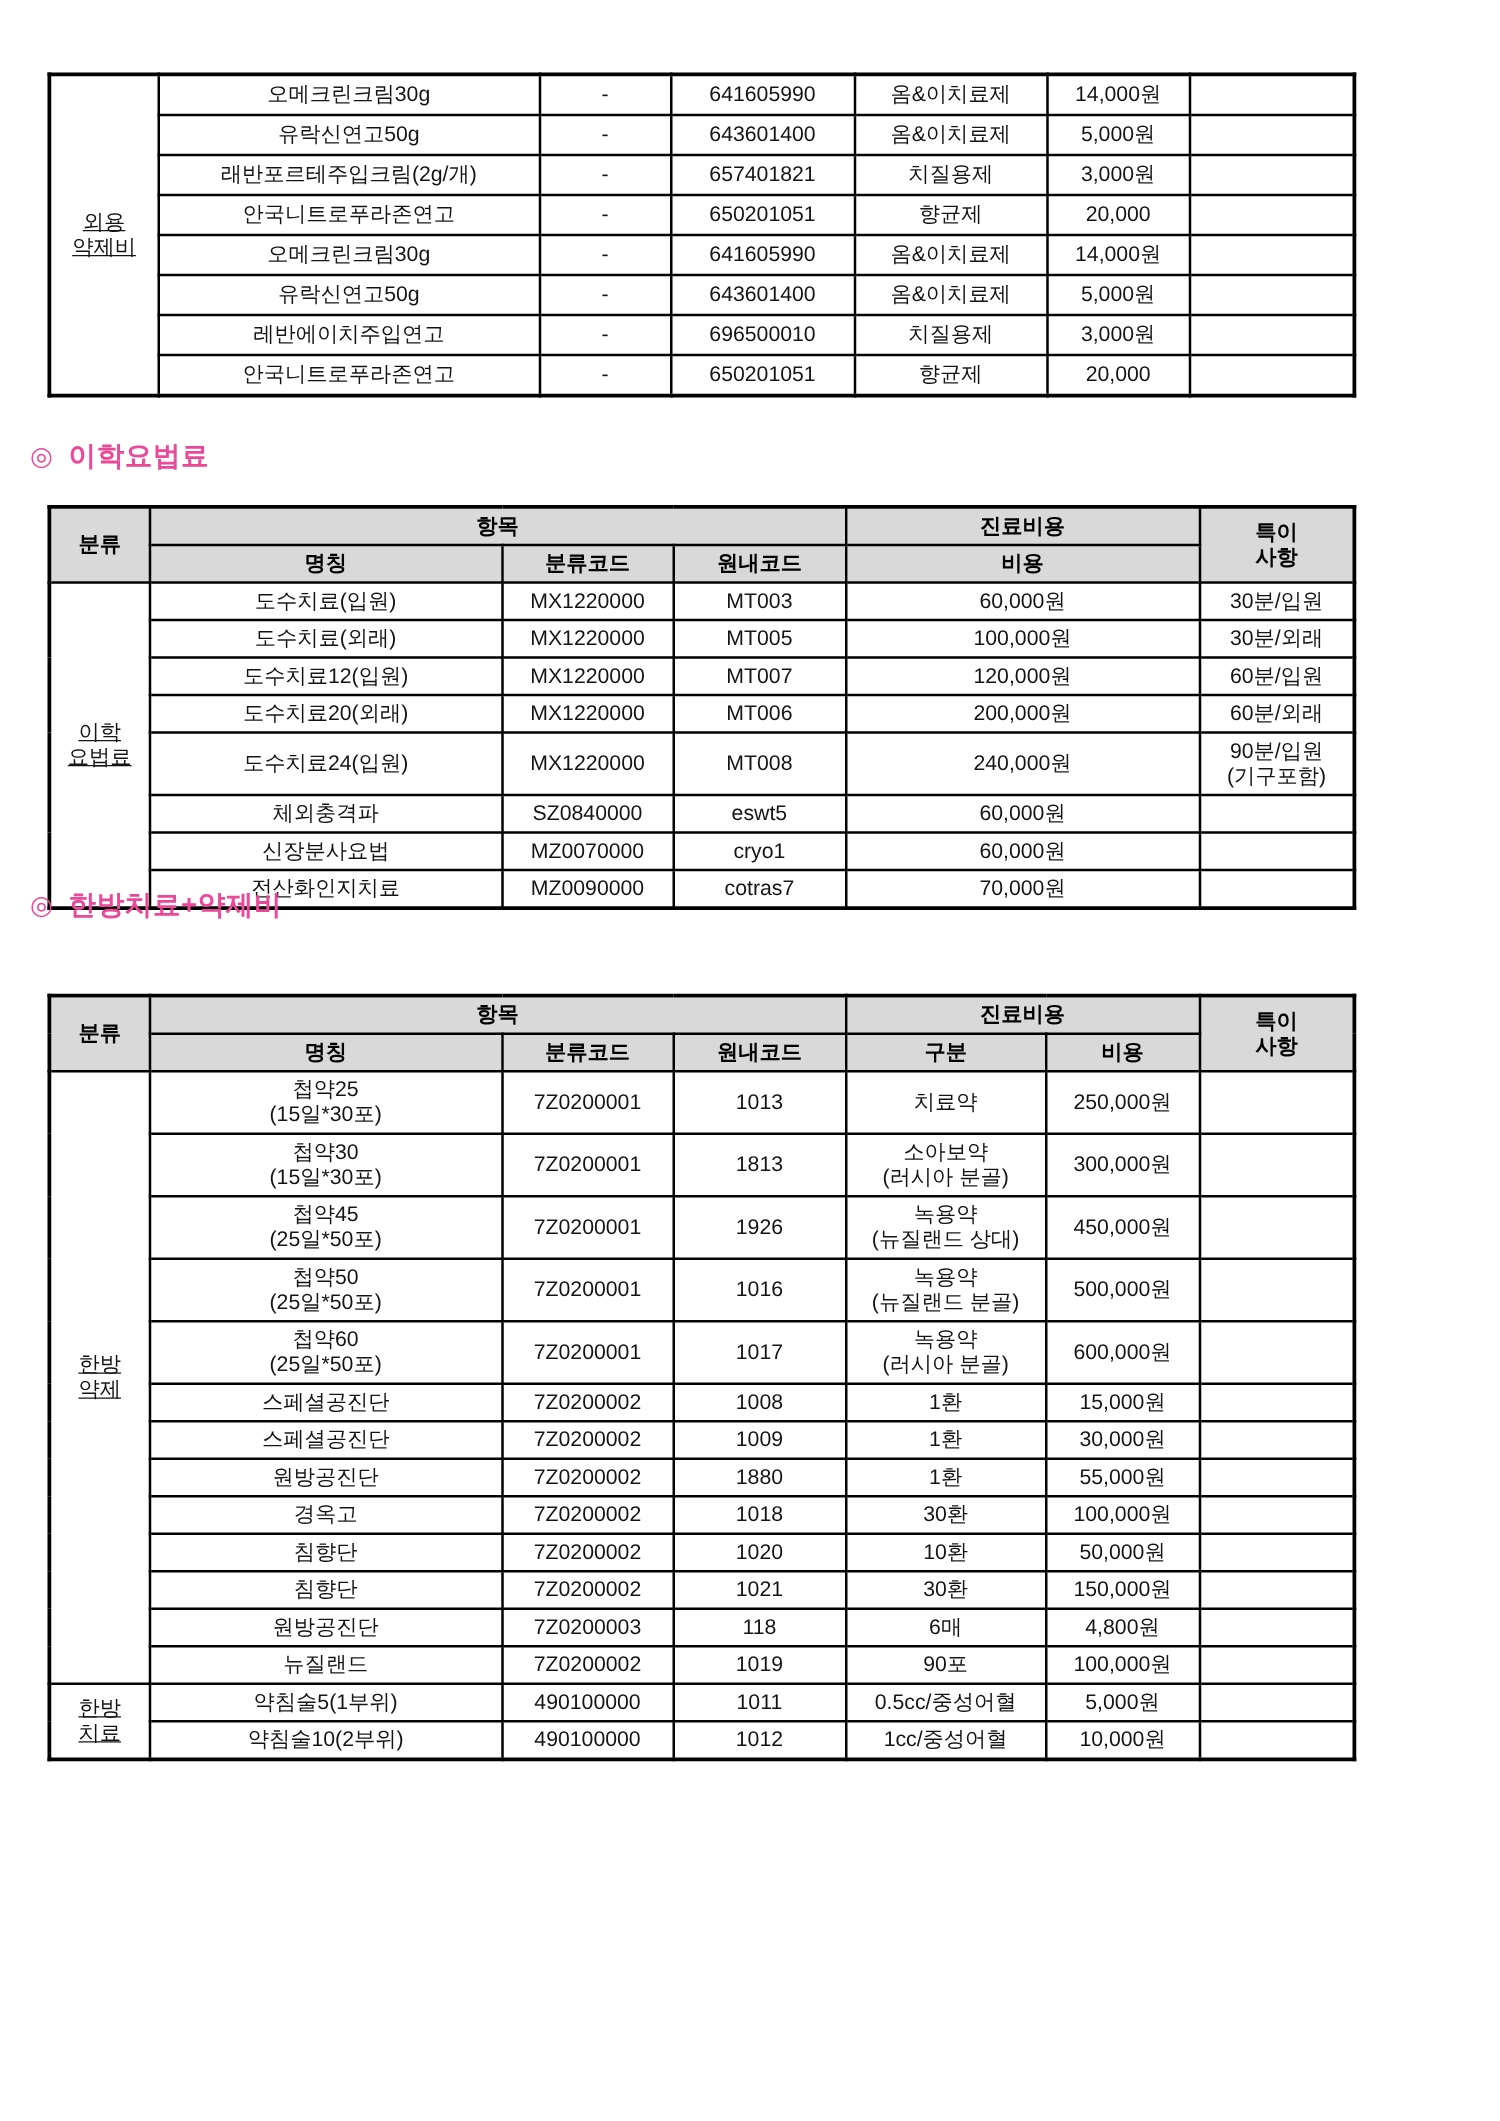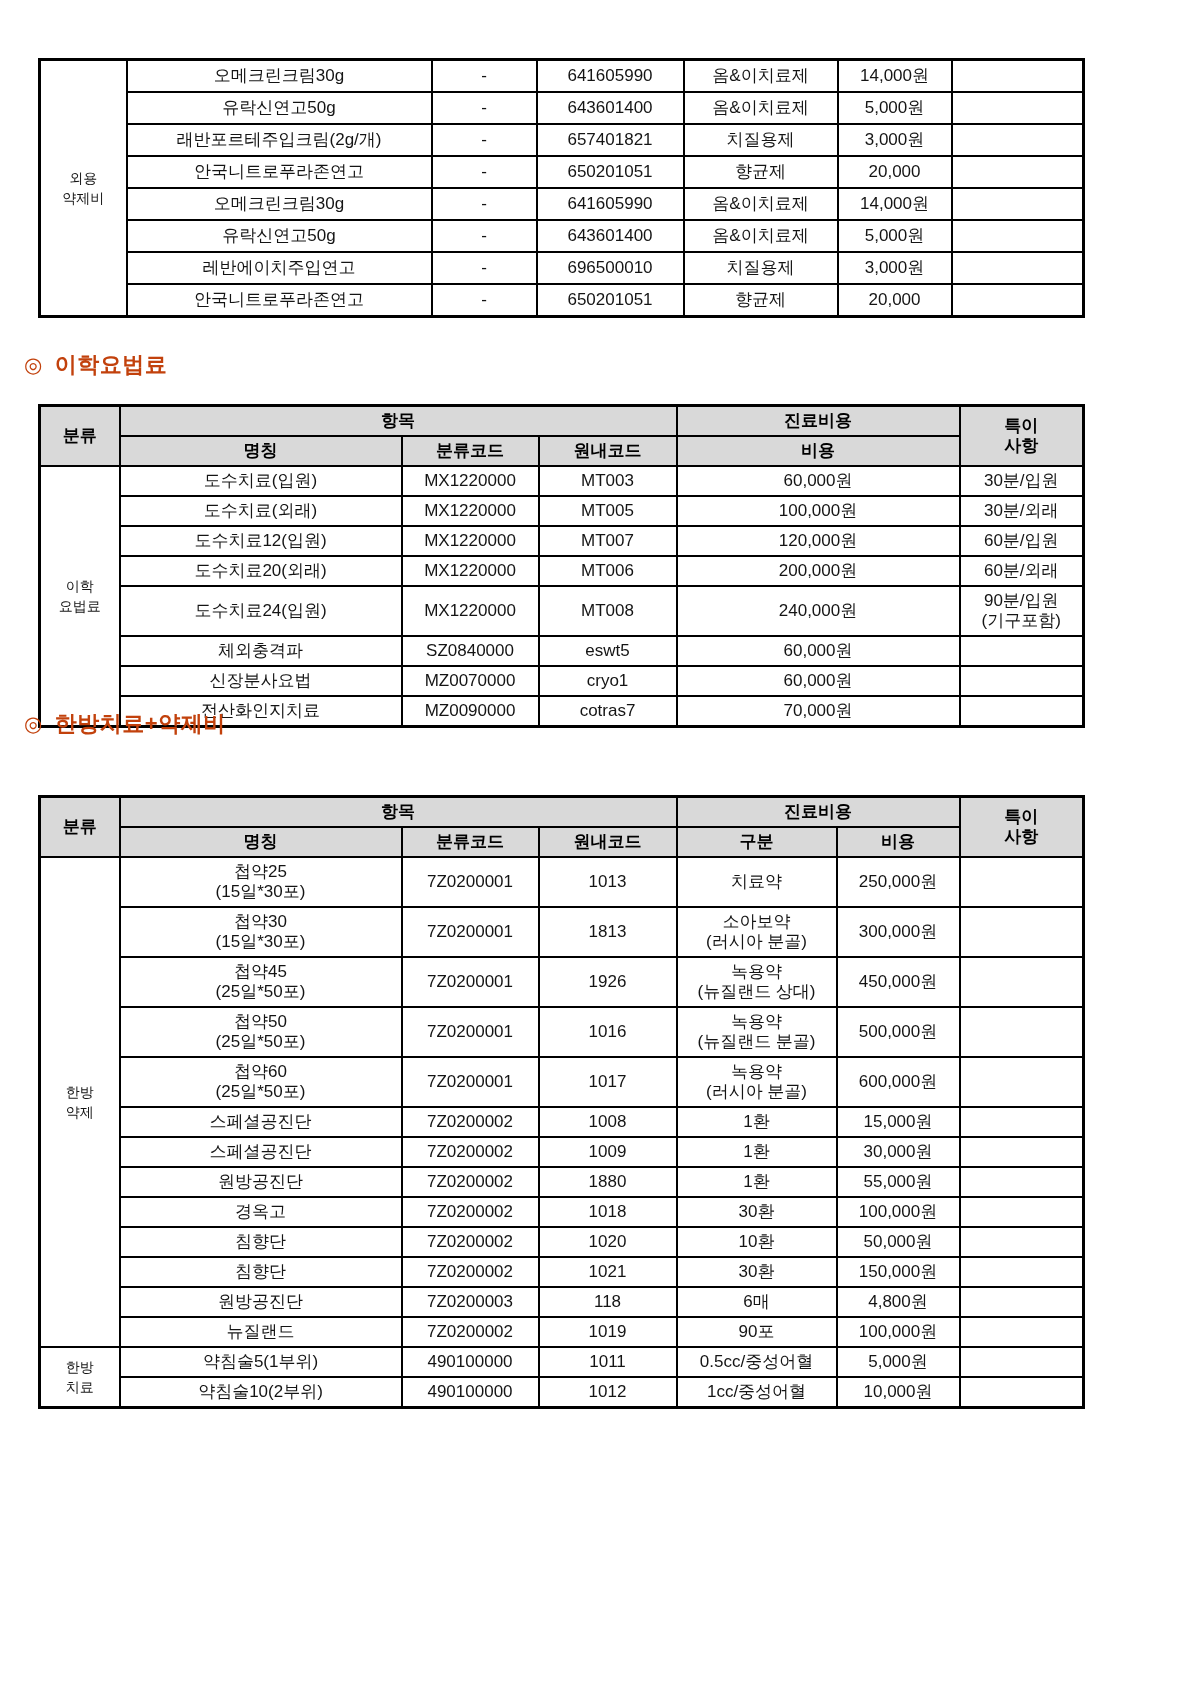--- a/index.html
+++ b/index.html
@@ -27,31 +27,31 @@
     white-space: pre-line;
     overflow: hidden;
     color: #141414;
   }
   thead th {
     background: #d9d9d9;
     font-weight: bold;
     color: #000;
     padding: 4px 2px;
   }
-  .cat-cell { font-size: 14px; color: #141414; }
+  .cat-cell { font-size: 17px; color: #141414; text-decoration: underline; }
   .top-table { position: absolute; top: 58px; left: 38px; }
   .top-table td { padding: 5px 2px; }
   .physio-table { position: absolute; top: 404px; left: 38px; }
   .hanbang-table { position: absolute; top: 795px; left: 38px; }
   .section-title {
     position: absolute;
     left: 24px;
     font-size: 22px;
     font-weight: bold;
-    color: #c2410c;
+    color: #ec4899;
     letter-spacing: 0.5px;
   }
   .section-title .bullet { font-weight: normal; font-size: 21px; margin-right: 12px; }
   .title-physio { top: 350px; }
   .title-hanbang { top: 709px; }
 </style>
 </head>
 <body>
 
 <div class="page">

